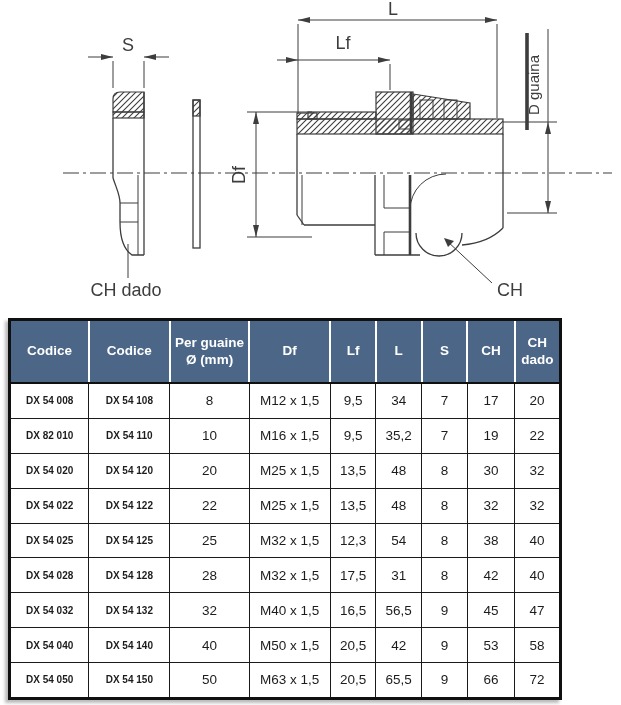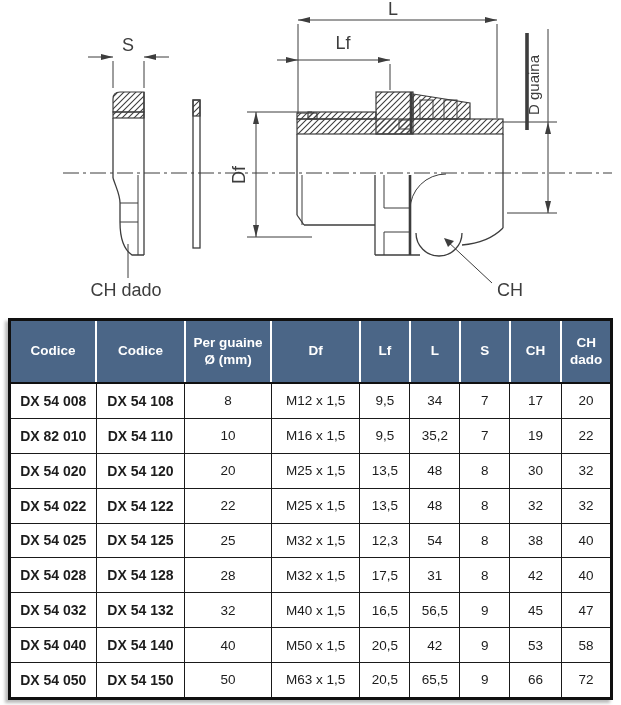--- a/index.html
+++ b/index.html
@@ -13,31 +13,31 @@
   .dimtxt-sm{font-size:15px;}
   .thin{stroke-width:1;fill:none;}
   .med{stroke-width:1.3;fill:none;}
   .thick{stroke-width:2.6;fill:none;}
   .xthick{stroke-width:3.6;fill:none;}
   .hatched{fill:url(#h);stroke-width:1.2;}
   .arrow{fill:#3d3d3d;stroke:none;}
   .centerline{stroke-dasharray:16 4 3 4;stroke-width:1;}
 
   
-  #spec-table-wrap{position:absolute;left:8px;top:318px;width:605px;height:382px;
+  #spec-table-wrap{position:absolute;left:8px;top:318px;width:554px;height:382px;
     box-shadow:-3px 3px 3px rgba(130,130,130,.55);}
   table{width:100%;height:100%;border-collapse:collapse;table-layout:fixed;
     border:3px solid #101010;background:#fff;}
   th{background:#4b6687;color:#ffffff;font-weight:bold;font-size:13.5px;
     text-align:center;vertical-align:middle;white-space:pre-line;line-height:1.25;
     border-left:2px solid #ffffff;border-bottom:2px solid #101010;height:59px;}
   th:first-child{border-left:none;}
   td{border:1px solid #1a1a1a;text-align:center;vertical-align:middle;
     font-size:13.5px;color:#1c1c1c;height:28px;background:#ffffff;}
-  td:nth-child(-n+2){font-weight:bold;font-size:14px;}
+  td:nth-child(-n+2){font-weight:bold;font-size:10px;}
   col.c-wide{width:14.4%;} col.c-wide2{width:14.7%;} col.c-narrow{width:8.3%;} col.c-narrow2{width:8.6%;}
 </style>
 </head>
 <body>
 
 <svg id="drawing" viewBox="0 0 621 315" xmlns="http://www.w3.org/2000/svg">
   <defs>
     <pattern id="h" width="6" height="6" patternUnits="userSpaceOnUse">
       <path d="M-1,1 L1,-1 M0,6 L6,0 M5,7 L7,5" stroke="#555555" stroke-width="1.1"></path>
     </pattern>

